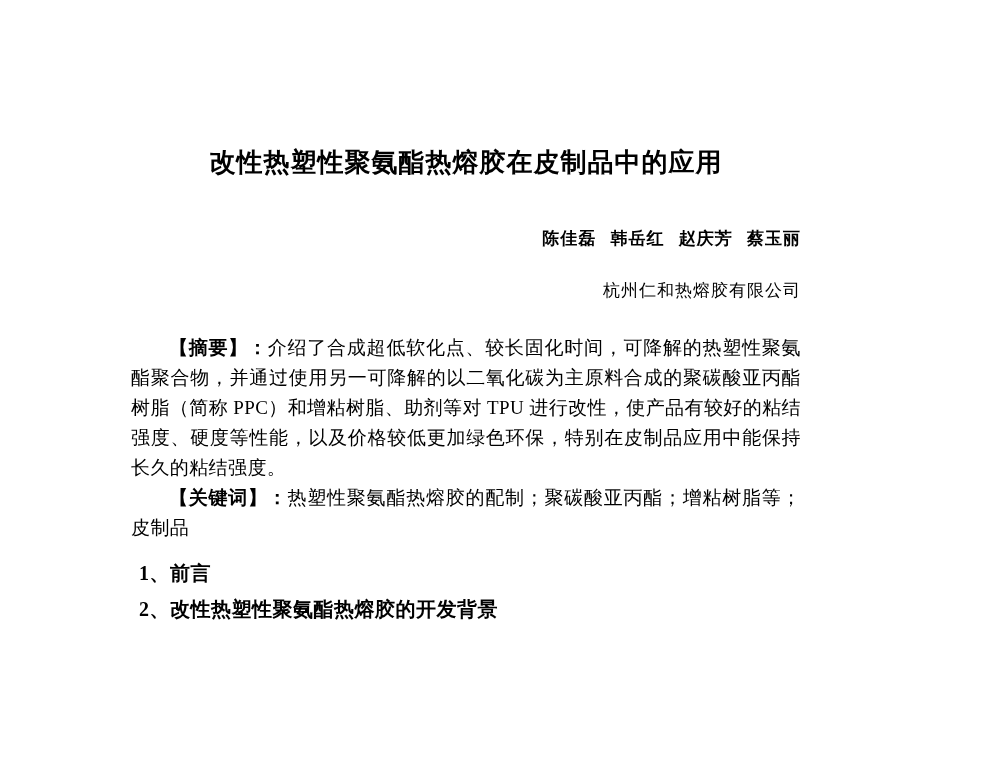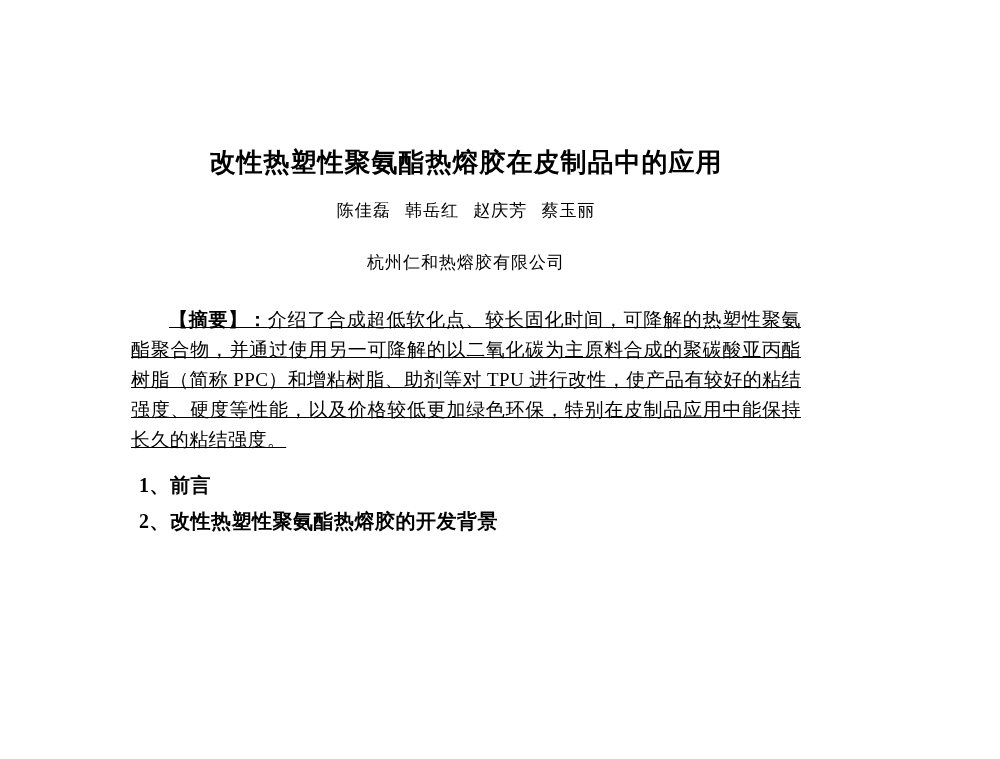--- a/index.html
+++ b/index.html
@@ -22,42 +22,42 @@
   .paper-title {
     margin: 0;
     padding-top: 146px;
     text-align: center;
     font-size: 26px;
     font-weight: bold;
     letter-spacing: 1px;
     line-height: 33px;
   }
   .authors {
-    margin-top: 22px;
-    text-align: center;
+    margin-top: 50px;
+    text-align: right;
     font-size: 17px;
     line-height: 20px;
     word-spacing: 9px;
     letter-spacing: 1px;
+    font-weight: bold;
   }
   .affiliation {
     margin-top: 32px;
-    text-align: center;
+    text-align: right;
     font-size: 17px;
     line-height: 20px;
     letter-spacing: 1px;
   }
   .para {
     margin: 0;
     font-size: 19px;
     line-height: 30px;
     text-align: justify;
     text-justify: inter-ideograph;
     letter-spacing: 0.4px;
-    text-decoration: underline;
   }
   .para.indent {
     text-indent: 2em;
   }
   .abstract-block {
     margin-top: 32px;
   }
   .bold-label {
     font-weight: bold;
   }
@@ -82,20 +82,21 @@
   <div class="content">
 
     <h1 class="paper-title">改性热塑性聚氨酯热熔胶在皮制品中的应用</h1>
 
     <div class="authors">陈佳磊 韩岳红 赵庆芳 蔡玉丽</div>
 
     <div class="affiliation">杭州仁和热熔胶有限公司</div>
 
     <div class="abstract-block">
       <p class="para indent"><span class="bold-label">【摘要】：</span><span>介绍了合成超低软化点、较长固化时间，可降解的热塑性聚氨酯聚合物，并通过使用另一可降解的以二氧化碳为主原料合成的聚碳酸亚丙酯树脂（简称 PPC）和增粘树脂、助剂等对 TPU 进行改性，使产品有较好的粘结强度、硬度等性能，以及价格较低更加绿色环保，特别在皮制品应用中能保持长久的粘结强度。</span></p>
+      <p class="para indent"><span class="bold-label">【关键词】：</span><span>热塑性聚氨酯热熔胶的配制；聚碳酸亚丙酯；增粘树脂等；皮制品</span></p>
     </div>
 
     <h2 class="sec-heading first">1、前言</h2>
 
     <h2 class="sec-heading second">2、改性热塑性聚氨酯热熔胶的开发背景</h2>
 
   </div>
 </div>
 
 </body></html>

